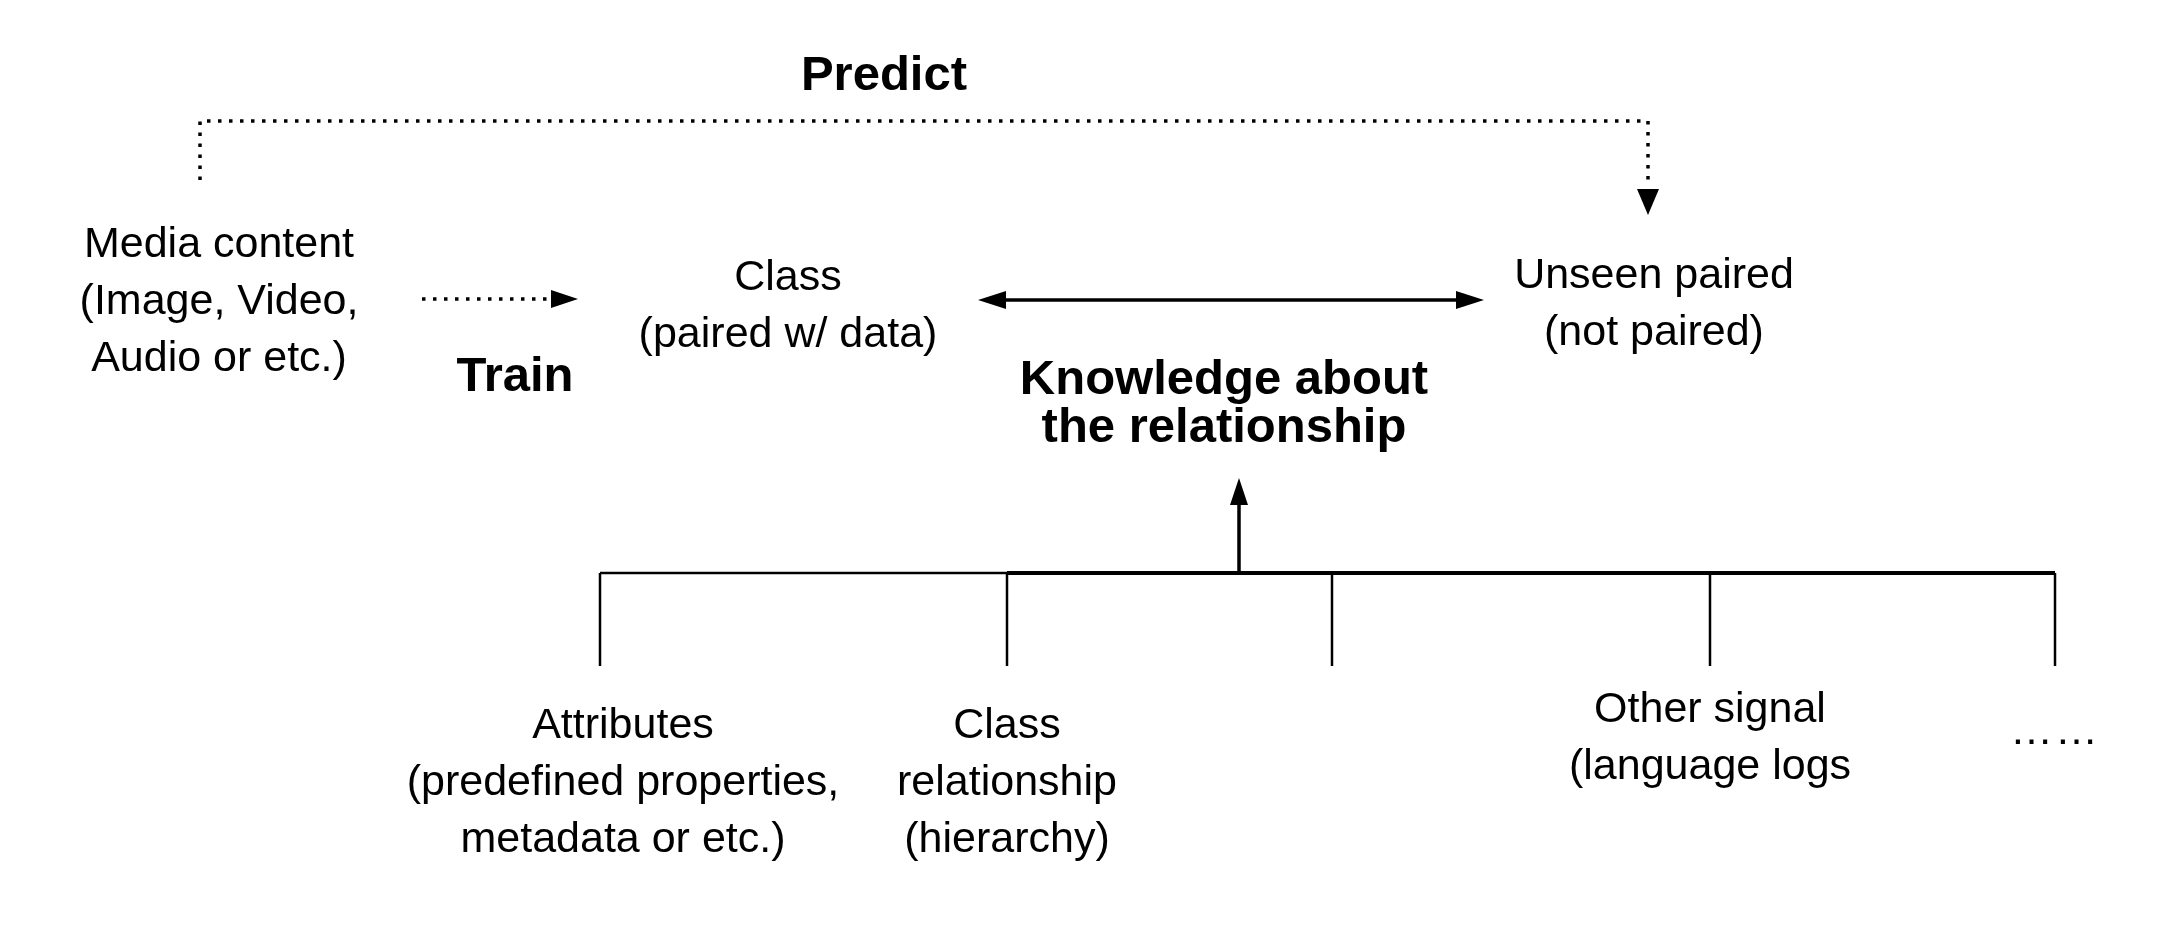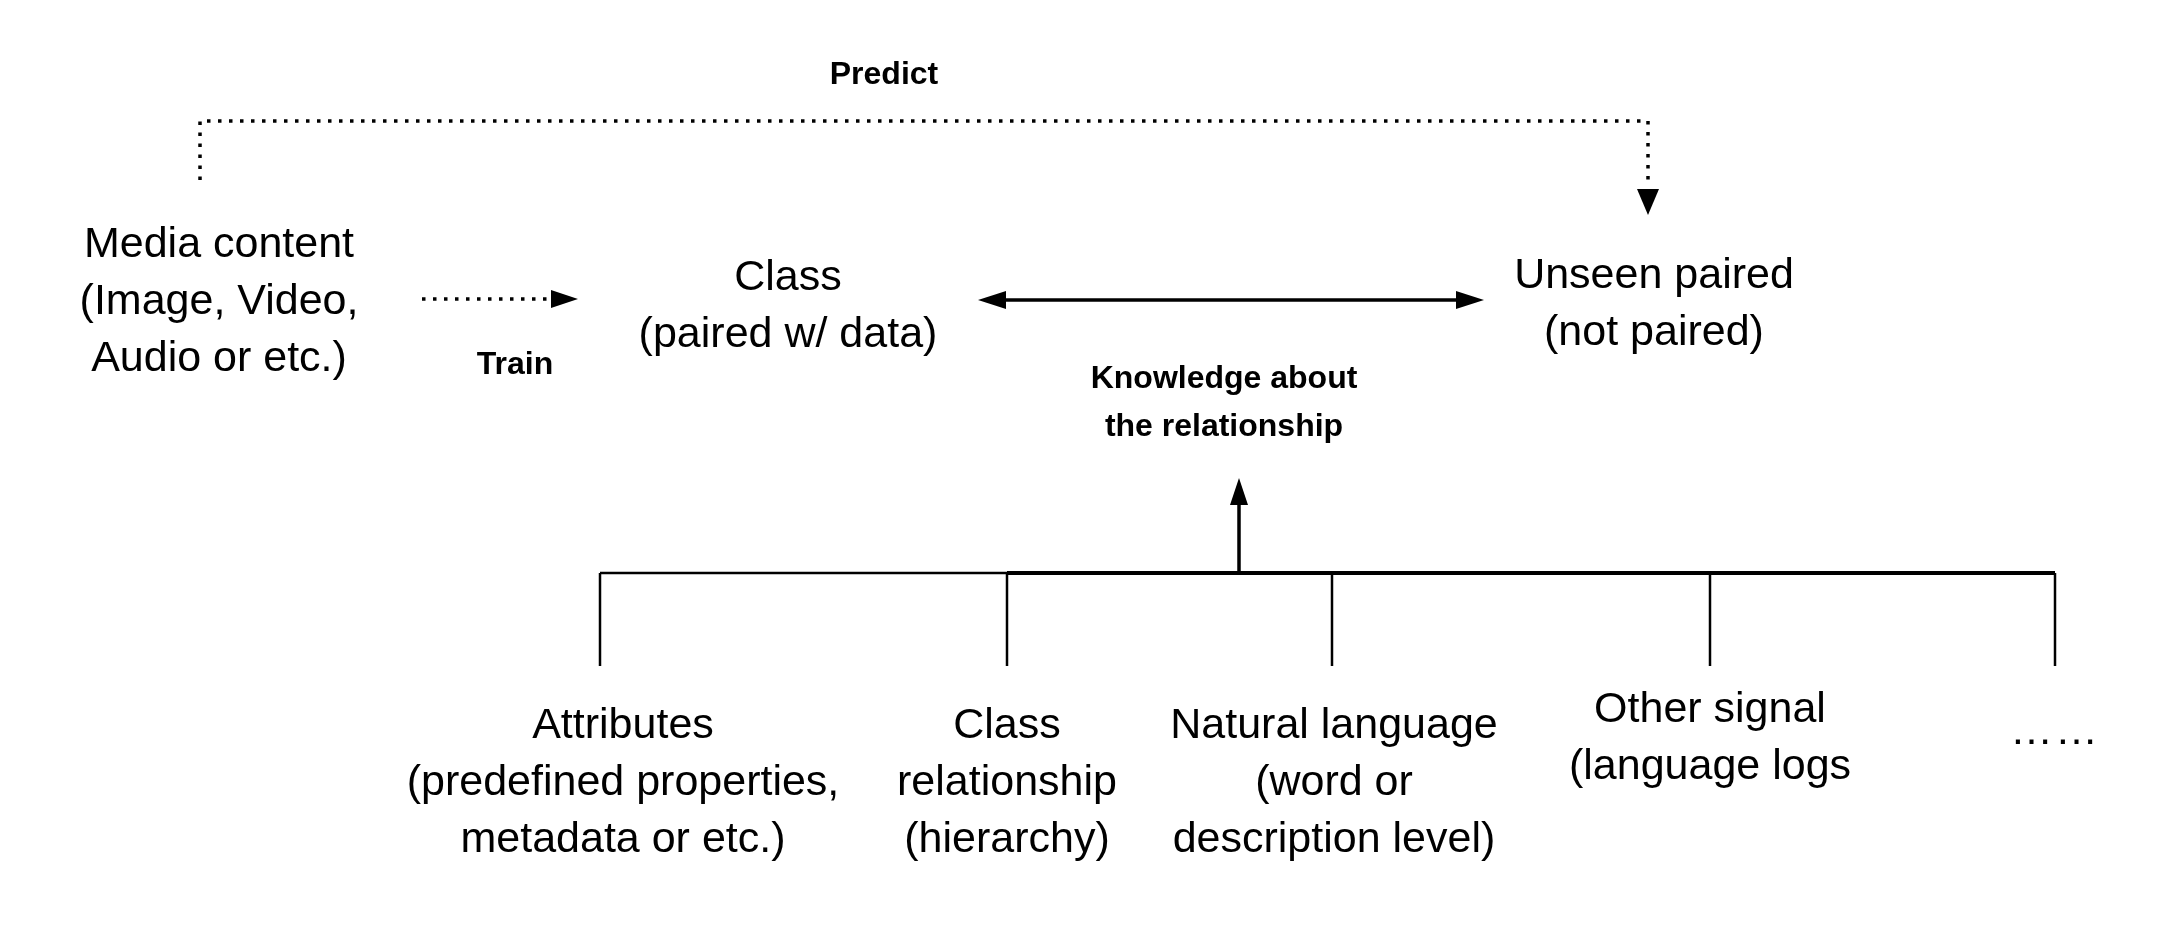--- a/index.html
+++ b/index.html
@@ -28,29 +28,29 @@
     transform: translate(-50%, -50%);
     text-align: center;
     white-space: nowrap;
   }
   .body-text {
     font-size: 43px;
     line-height: 57px;
     font-weight: 400;
   }
   .bold-text {
-    font-size: 32px;
+    font-size: 49px;
     line-height: 48px;
     font-weight: 700;
   }
   .line { display: block; }
   
   .pos-predict   { left: 884px;  top: 73px;  }
   .pos-media     { left: 203px;  top: 299px; margin-left: 16px; }
-  .pos-train     { left: 515px;  top: 363px; text-align: center; }
+  .pos-train     { left: 515px;  top: 374px; text-align: center; }
   .pos-class     { left: 788px;  top: 304px; }
   .pos-unseen    { left: 1654px; top: 302px; }
   .pos-knowledge { left: 1224px; top: 401px; }
   .pos-branch-1  { left: 623px;  top: 780px; }
   .pos-branch-2  { left: 1007px; top: 780px; }
   .pos-branch-3  { left: 1334px; top: 780px; }
   .pos-branch-4  { left: 1710px; top: 736px; }
   .pos-branch-5  { left: 2055px; top: 729px; letter-spacing: 2px; }
 </style>
 </head>
@@ -116,25 +116,20 @@
     <span class="line">(predefined properties,</span>
     <span class="line">metadata or etc.)</span>
   </div>
 
   <div class="label body-text pos-branch-2">
     <span class="line">Class</span>
     <span class="line">relationship</span>
     <span class="line">(hierarchy)</span>
   </div>
 
-  <div class="label body-text pos-branch-3">
-    <span class="line">Natural language</span>
-    <span class="line">(word or</span>
-    <span class="line">description level)</span>
-  </div>
 
   <div class="label body-text pos-branch-4">
     <span class="line">Other signal</span>
     <span class="line">(language logs</span>
   </div>
 
   <div class="label body-text pos-branch-5">
     <span class="line">……</span>
   </div>
 

